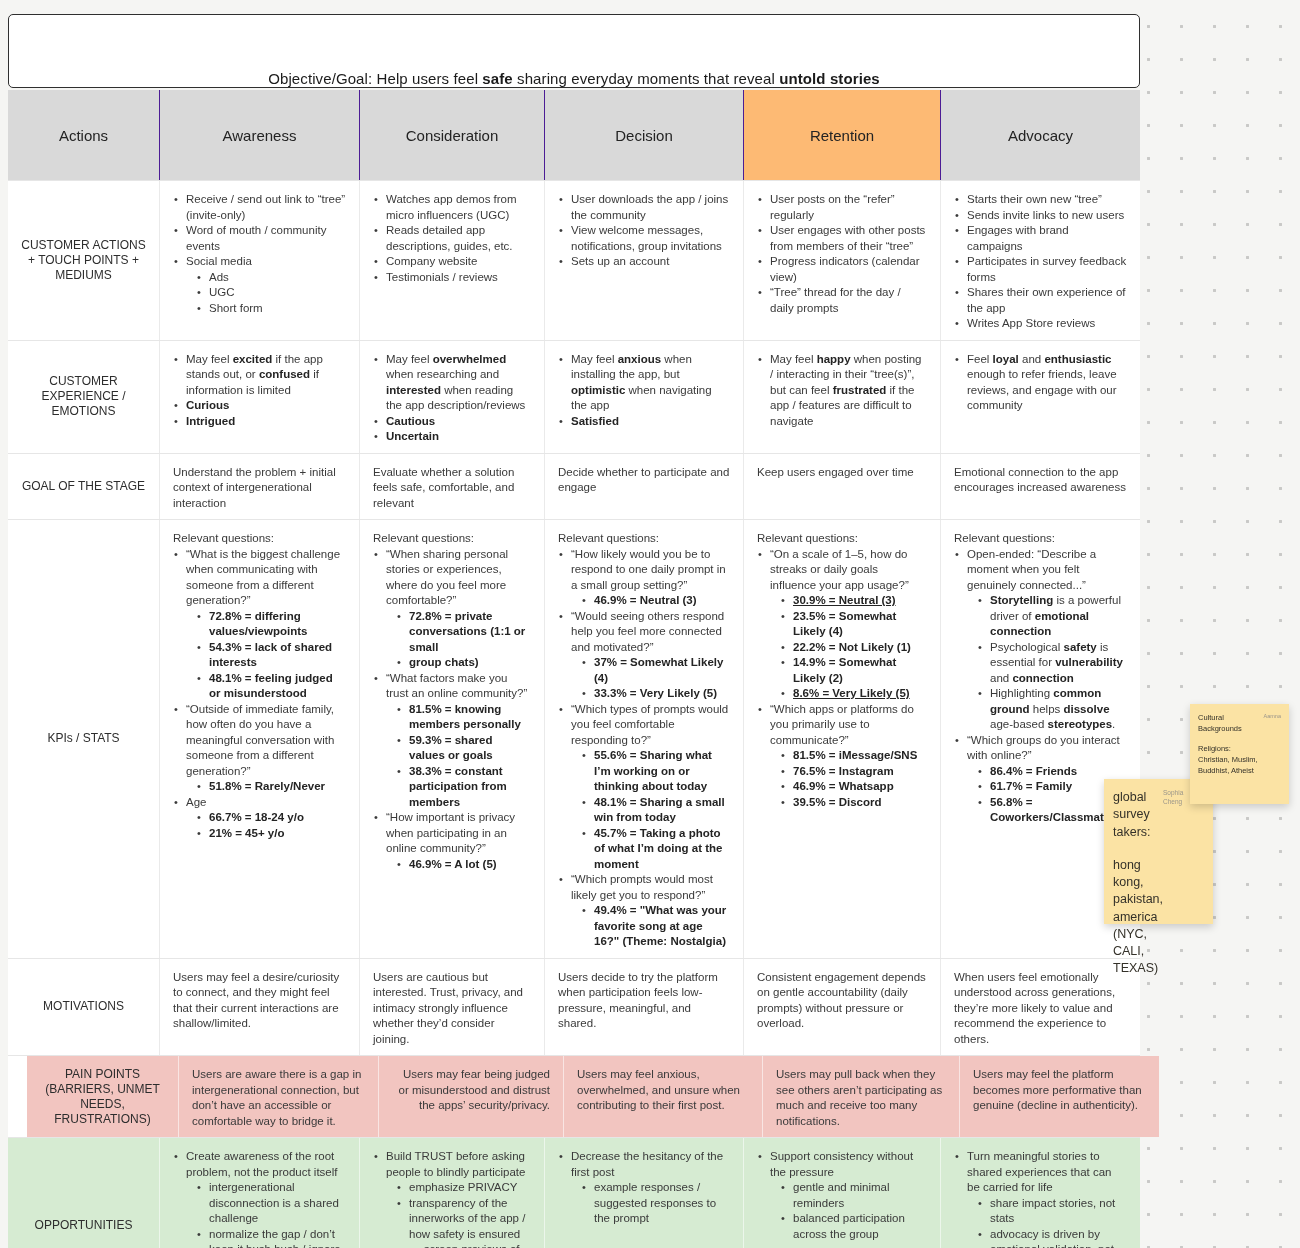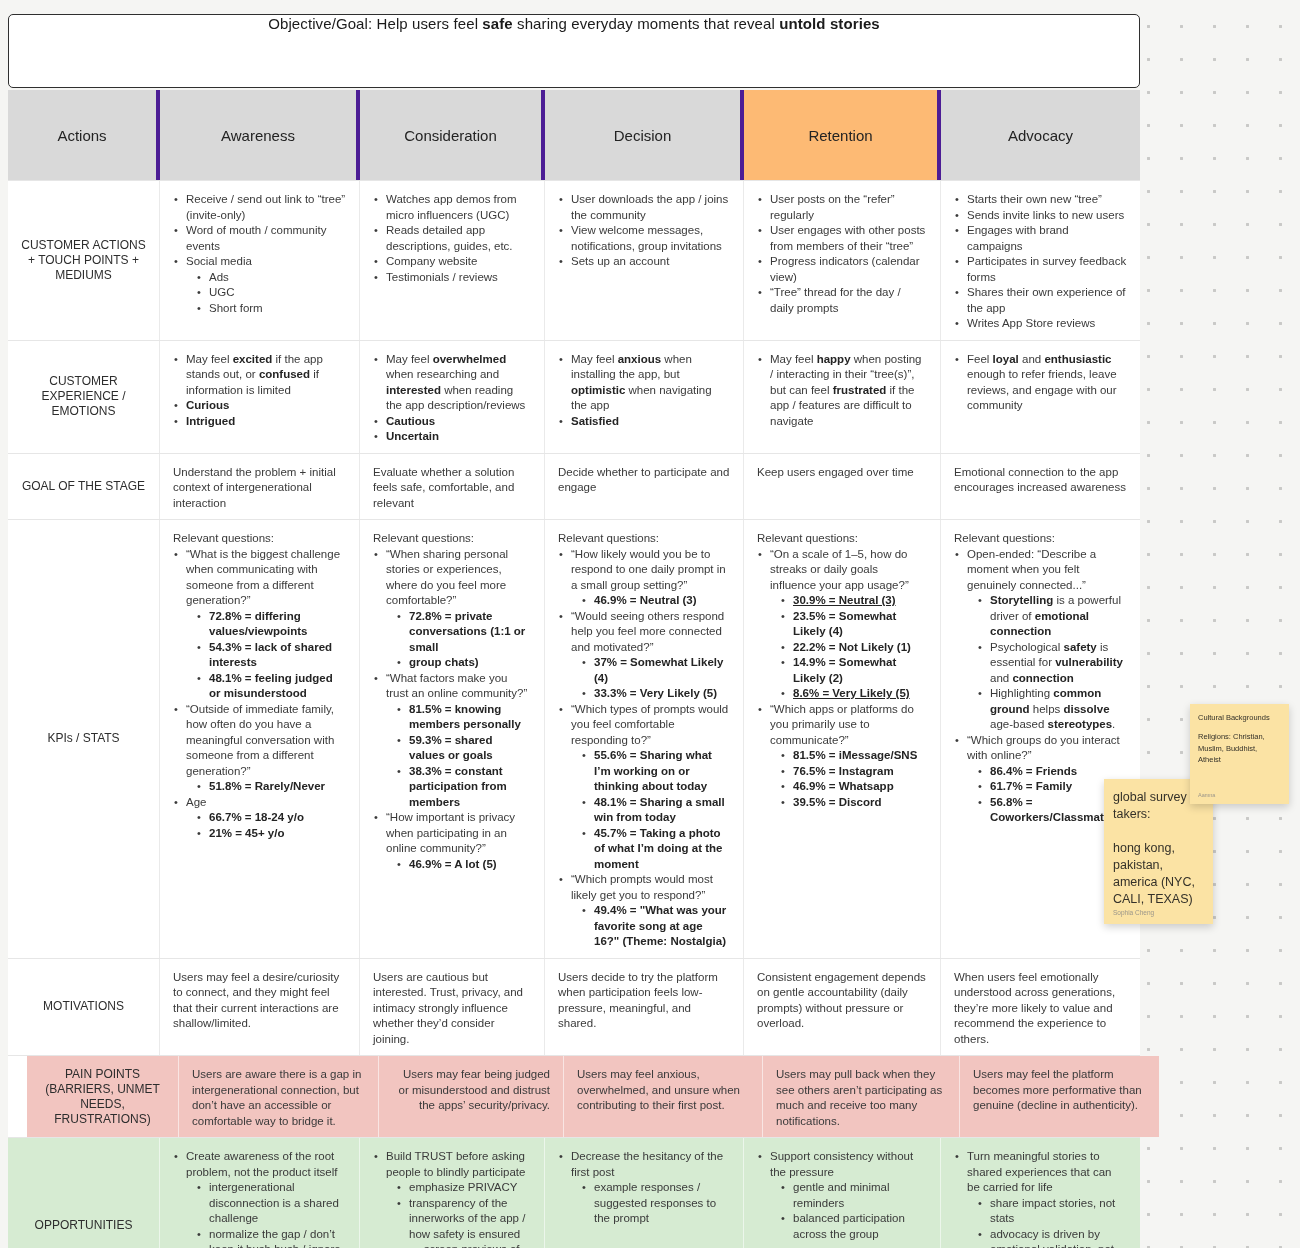--- a/index.html
+++ b/index.html
@@ -7,29 +7,29 @@
     width:1300px;height:1248px;position:relative;overflow:hidden;
     background-color:#f5f5f3;
     background-image:radial-gradient(circle,#c9c9c7 1.4px,transparent 1.6px);
     background-size:33px 33px;background-position:10px 10px;
     font-family:"Liberation Sans",sans-serif;
   }
   .board{position:absolute;inset:0;}
   .title-box{
     position:absolute;left:8px;top:14px;width:1132px;height:74px;box-sizing:border-box;
     background:#ffffff;border:1.5px solid #2f2f2f;border-radius:5px;
-    display:flex;align-items:flex-start;justify-content:center;
+    display:flex;align-items:flex-end;justify-content:center;
   }
   .title-text{font-size:15px;color:#1b1b1b;letter-spacing:.1px;}
   .title-text strong{font-weight:bold;}
   .jm-table{position:absolute;left:8px;top:90px;width:1132px;background:#ffffff;}
   .jm-header,.jm-row{display:grid;grid-template-columns:152px 200px 185px 199px 197px 199px;}
   .jm-header{height:90px;}
   .hcell{
-    border-right:4px solid #4c1d95;box-sizing:border-box;
+    border-right:1px solid #4c1d95;box-sizing:border-box;
     display:flex;align-items:center;justify-content:center;
     font-size:15px;color:#232323;
   }
   .hcell:last-child{border-right:none;}
   .jm-row{border-top:1px solid #e6e6e6;background:#fff;}
   #rows .jm-row:nth-child(1){min-height:142px;}
   #rows .jm-row:nth-child(2){min-height:110px;}
   #rows .jm-row:nth-child(3){min-height:62px;}
   #rows .jm-row:nth-child(4){min-height:414px;}
   #rows .jm-row:nth-child(5){min-height:80px;}
@@ -48,21 +48,21 @@
   }
   .it{display:flex;}
   .it.l0{margin:0 0 0 0;}
   .it.l1{margin-left:1px;}
   .it.l2{margin-left:24px;}
   .mk{flex:0 0 12px;width:12px;font-size:11px;color:#3a3a3a;}
   .tx{flex:1;}
   .tx strong{font-weight:bold;color:#242424;}
   .tx u{text-decoration:underline;}
   .sticky{
-    position:absolute;box-sizing:border-box;display:flex;flex-direction:column;
+    position:absolute;box-sizing:border-box;display:flex;flex-direction:row;
     box-shadow:0 3px 8px rgba(0,0,0,.18);color:#343129;
   }
   .note-cultural{left:1190px;top:704px;width:99px;height:100px;padding:8px 8px 5px;z-index:3;
     font-size:7.5px;line-height:1.5;}
   .note-survey{left:1104px;top:779px;width:109px;height:145px;padding:10px 9px 6px;z-index:2;
     font-size:12.5px;line-height:1.38;}
   .sticky-body{flex:1;}
   .sticky .gap-sm{height:8px;}
   .sticky .gap-lg{height:16px;}
   .sticky-author{color:#9b968a;}

